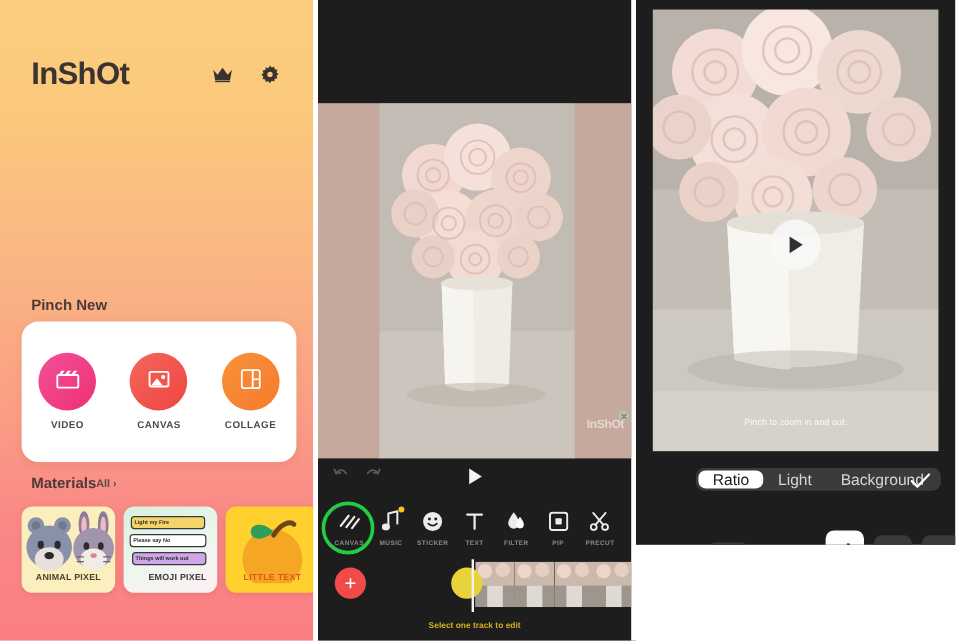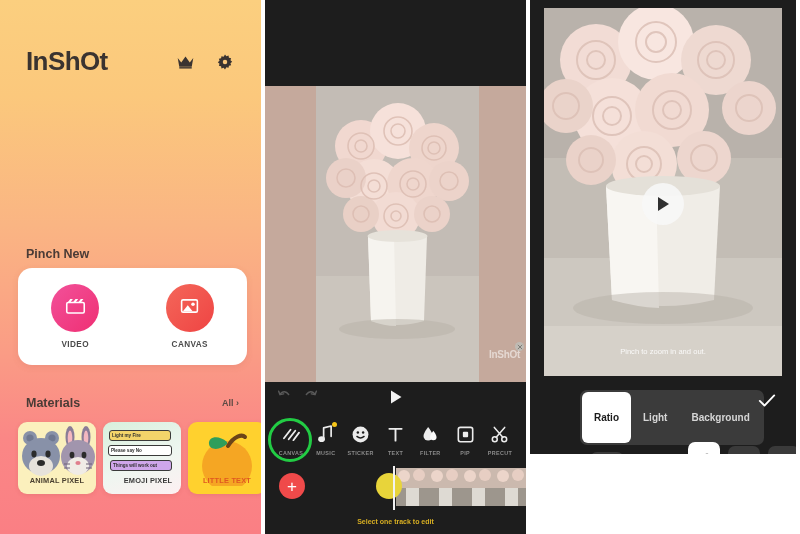--- a/index.html
+++ b/index.html
@@ -34,35 +34,35 @@
   }
   .p1-icons { display: flex; align-items: center; gap: 22px; }
   .crown-icon svg, .gear-icon svg { display: block; }
 
   .create-new-label {
     position: absolute; left: 26px; top: 247px;
     font-size: 12.5px; font-weight: 700; color: #4a3b36;
   }
   .create-card {
     position: absolute; left: 18px; top: 268px;
-    width: 229px; height: 97px;
+    width: 229px; height: 117px;
     background: #ffffff; border-radius: 14px;
     display: flex; align-items: center; justify-content: space-around;
     box-shadow: 0 2px 7px rgba(160,70,60,.12);
   }
   .cn-item { display: flex; flex-direction: column; align-items: center; gap: 8px; }
   .cn-circle {
     width: 48px; height: 48px; border-radius: 50%;
     display: flex; align-items: center; justify-content: center;
   }
   .cn-label { font-size: 8.2px; font-weight: 700; color: #4b4b4b; letter-spacing: .4px; }
 
   .materials-head {
     position: absolute; left: 26px; top: 396px; right: 22px;
-    display: flex; align-items: center; justify-content: space-between;
+    display: flex; align-items: center; justify-content: flex-start;
   }
   .materials-title { font-size: 12.5px; font-weight: 700; color: #4a3b36; }
   .materials-all { font-size: 9px; font-weight: 600; color: #5c4a44; }
 
   .mat-row {
     position: absolute; left: 18px; top: 422px;
     display: flex; gap: 7px;
   }
   .mat-card {
     width: 78px; height: 72px; border-radius: 9px;
@@ -202,22 +202,22 @@
   .p3-hint {
     position: absolute; left: 0; right: 0; bottom: 20px;
     text-align: center; font-size: 7.6px; color: rgba(255,255,255,.88);
   }
   .p3-segbar {
     position: absolute; top: 390px; left: 50px;
     display: flex; align-items: center;
     background: #3b3b3b; border-radius: 7px; padding: 2px;
   }
   .seg {
-    padding: 20px 12px; border-radius: 6px;
-    font-size: 10px; font-weight: 700; color: #d6d6d6;
+    padding: 0 12px; border-radius: 6px;
+    font-size: 13px; font-weight: 400; color: #d6d6d6;
   }
   .seg.active { background: #ffffff; color: #1b1b1b; }
   .p3-check {
     position: absolute; top: 393px; right: 20px;
   }
   .p3-ratios {
     position: absolute; top: 442px; left: 0; right: 0;
     display: flex; align-items: flex-end; gap: 8px; padding-left: 14px;
   }
   .ratio-chip {
@@ -281,20 +281,32 @@
             <svg width="21" height="18" viewBox="0 0 24 20">
               <rect x="3" y="3" width="18" height="14" rx="1.6" fill="none" stroke="#fff" stroke-width="1.8"></rect>
               <circle cx="16" cy="8" r="2" fill="#fff"></circle>
               <path d="M4.5 16 L10 9 L15.5 16 Z" fill="#fff"></path>
             </svg>
           </span>
         </div>
         <div class="cn-label">CANVAS</div>
       </div>
 
+      <div class="cn-item">
+        <div class="cn-circle" style="background:linear-gradient(135deg,#f99238,#f57a2e);">
+          <span>
+            <svg width="20" height="20" viewBox="0 0 24 24">
+              <rect x="3" y="3" width="18" height="18" rx="2" fill="none" stroke="#fff" stroke-width="1.8"></rect>
+              <rect x="13" y="3.5" width="1.8" height="17" fill="#fff"></rect>
+              <rect x="14.5" y="11.2" width="6.2" height="1.7" fill="#fff"></rect>
+            </svg>
+          </span>
+        </div>
+        <div class="cn-label">COLLAGE</div>
+      </div>
     </div>
 
     <div class="materials-head">
       <div class="materials-title">Materials</div>
       <div class="materials-all">
         <span>All</span>
         <span>›</span>
       </div>
     </div>
 

